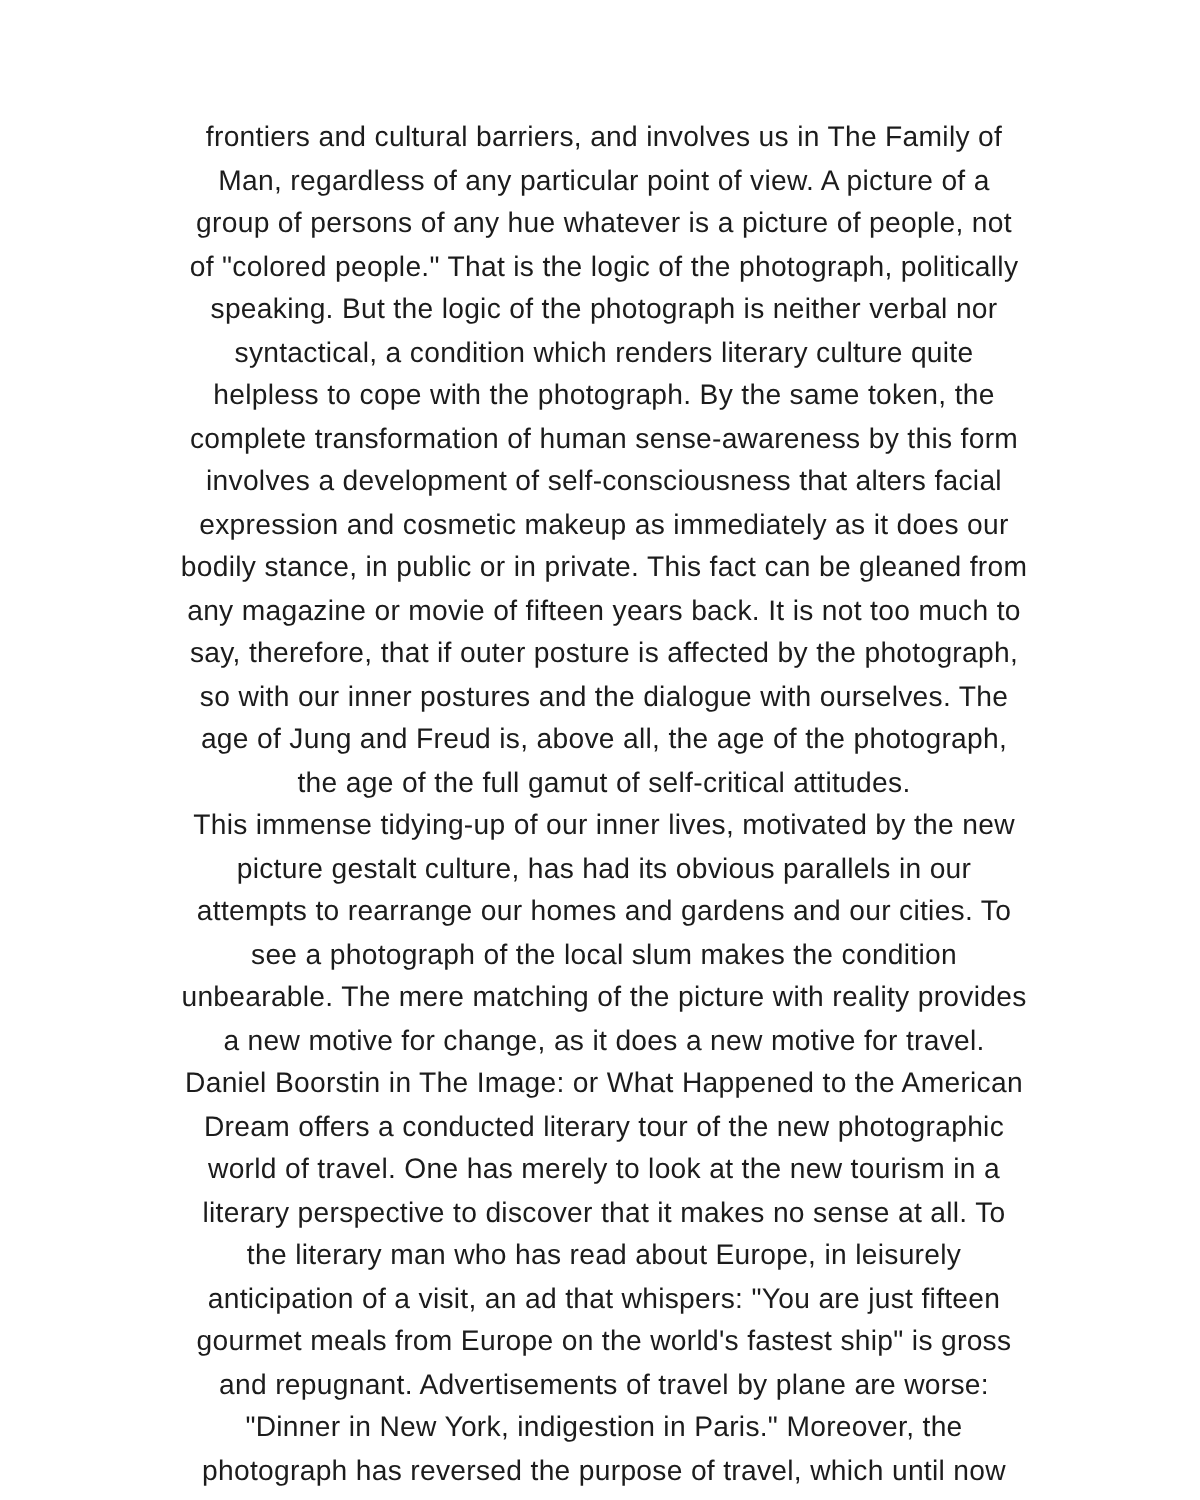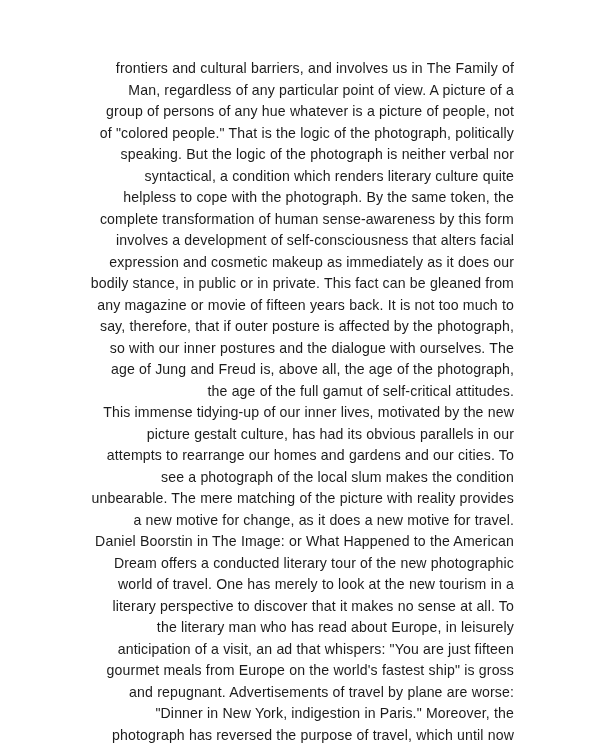--- a/index.html
+++ b/index.html
@@ -28,21 +28,21 @@
     width: 424px;
   }
   .para {
     margin: 0;
     padding: 0;
     color: #1c1c1c;
     font-family: "Liberation Sans", sans-serif;
     font-size: 14.1px;
     line-height: 21.5px;
     letter-spacing: 0.01em;
-    text-align: right;
+    text-align: center;
     word-spacing: 0.005em;
     -webkit-font-smoothing: antialiased;
   }
 </style>
 </head>
 <body>
 
 <div id="page">
   <div id="text-column">
     <p class="para">frontiers and cultural barriers, and involves us in The Family of Man, regardless of any particular point of view. A picture of a group of persons of any hue whatever is a picture of people, not of "colored people." That is the logic of the photograph, politically speaking. But the logic of the photograph is neither verbal nor syntactical, a condition which renders literary culture quite helpless to cope with the photograph. By the same token, the complete transformation of human sense-awareness by this form involves a development of self-consciousness that alters facial expression and cosmetic makeup as immediately as it does our bodily stance, in public or in private. This fact can be gleaned from any magazine or movie of fifteen years back. It is not too much to say, therefore, that if outer posture is affected by the photograph, so with our inner postures and the dialogue with ourselves. The age of Jung and Freud is, above all, the age of the photograph, the age of the full gamut of self-critical attitudes.</p>

